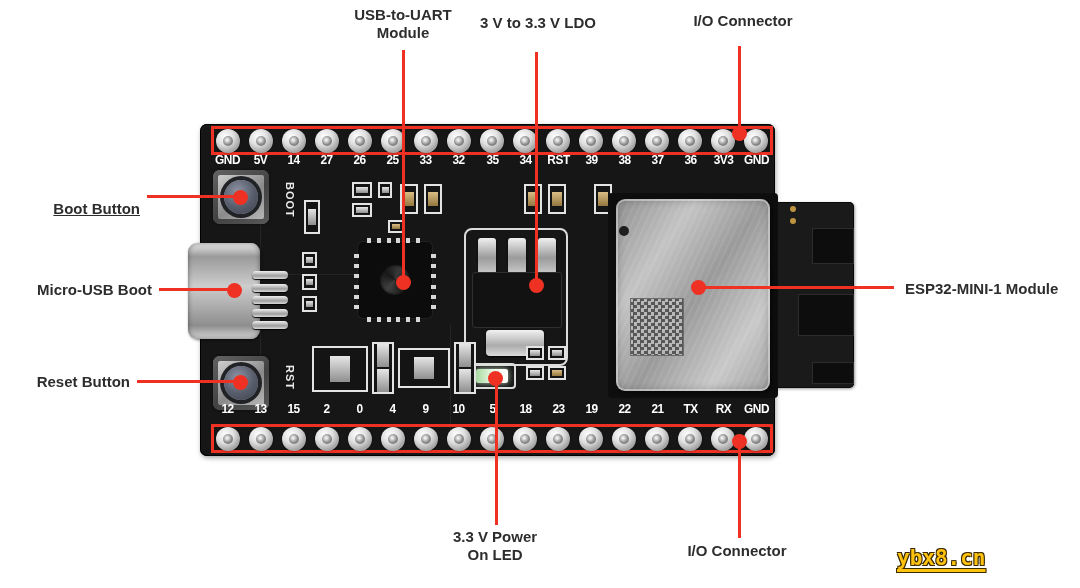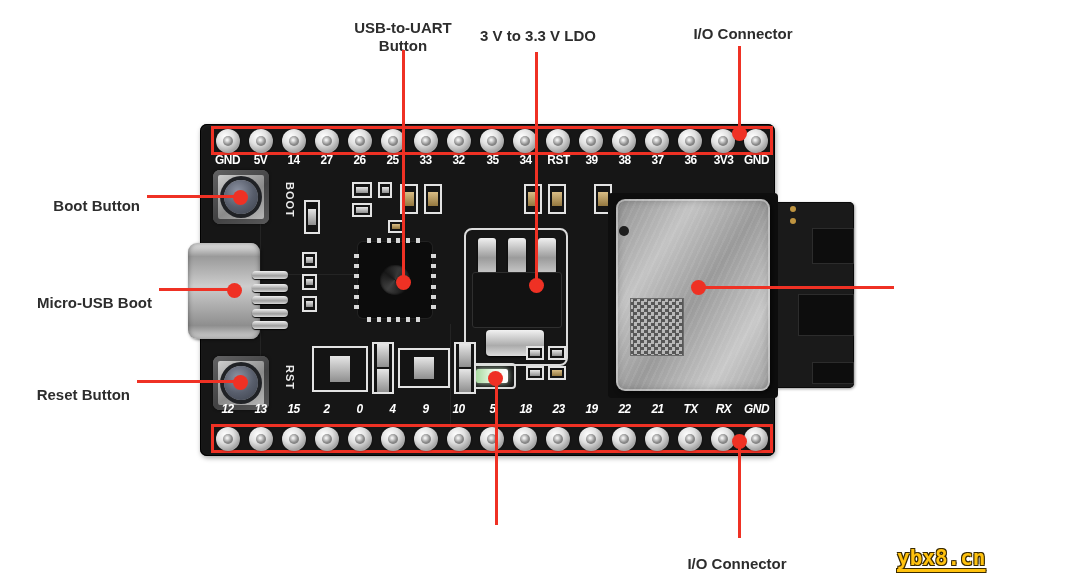--- a/index.html
+++ b/index.html
@@ -1,21 +1,21 @@
 <!DOCTYPE html>
 <html style="--red: #ef3124; --gold: #ffc20e;"><head>
 <meta charset="utf-8">
 <style>
   * { box-sizing: border-box; margin: 0; padding: 0; }
   html,body { background:#fff; }
   .stage { position:relative; width:1080px; height:588px; background:#fff; overflow:hidden;
            font-family:"Liberation Sans", sans-serif; }
 
   
-  .lbl { position:absolute; color:#2d2d2d; font-size:15px; font-weight:bold; line-height:18px;margin-top:13px; }
+  .lbl { position:absolute; color:#2d2d2d; font-size:15px; font-weight:bold; line-height:18px; }
   .lbl.center { text-align:center; }
   .lbl.right  { text-align:right; }
 
   
   .hline { position:absolute; height:3px; background:var(--red,#ef3124); }
   .vline { position:absolute; width:3px;  background:var(--red,#ef3124); }
   .cdot  { position:absolute; width:15px; height:15px; border-radius:50%; background:var(--red,#ef3124); }
 
   
   .board { position:absolute; left:200px; top:124px; width:575px; height:332px;
@@ -182,21 +182,21 @@
       <div class="pinlabel">35</div>
       <div class="pinlabel">34</div>
       <div class="pinlabel">RST</div>
       <div class="pinlabel">39</div>
       <div class="pinlabel">38</div>
       <div class="pinlabel">37</div>
       <div class="pinlabel">36</div>
       <div class="pinlabel">3V3</div>
       <div class="pinlabel">GND</div>
     </div>
-  <div class="pinlabels" style="top:402px;font-style:italic;">
+  <div class="pinlabels" style="top:402px;">
       <div class="pinlabel">12</div>
       <div class="pinlabel">13</div>
       <div class="pinlabel">15</div>
       <div class="pinlabel">2</div>
       <div class="pinlabel">0</div>
       <div class="pinlabel">4</div>
       <div class="pinlabel">9</div>
       <div class="pinlabel">10</div>
       <div class="pinlabel">5</div>
       <div class="pinlabel">18</div>
@@ -348,30 +348,35 @@
     <div>FCC ID:</div>
     <div>CMIIT ID:</div>
   </div>
   <div class="rot mod-ce" style="left:698px;top:234px;width:36px;height:18px;">CE</div>
   <div class="rot mod-code" style="left:598px;top:245px;width:70px;height:14px;">D10H32</div>
   <div class="mod-qr"></div>
   <div class="mod-dot"></div>
 
   <div class="lbl center z-top" style="left:333px;top:6px;width:140px;">
     <div>USB-to-UART</div>
-    <div>Button</div>
+    <div>Module</div>
   </div>
   <div class="lbl center z-top" style="left:468px;top:14px;width:140px;">3 V to 3.3 V LDO</div>
   <div class="lbl center z-top" style="left:673px;top:12px;width:140px;">I/O Connector</div>
 
-  <div class="lbl right z-top" style="left:30px;top:184px;width:110px;">Boot Button</div>
+  <div class="lbl right z-top" style="left:30px;top:200px;width:110px;text-decoration:underline;">Boot Button</div>
   <div class="lbl right z-top" style="left:20px;top:281px;width:132px;">Micro-USB Boot</div>
   <div class="lbl right z-top" style="left:20px;top:373px;width:110px;">Reset Button</div>
 
-
+  <div class="lbl z-top" style="left:905px;top:280px;">ESP32-MINI-1 Module</div>
+
+  <div class="lbl center z-top" style="left:425px;top:528px;width:140px;">
+    <div>3.3 V Power</div>
+    <div>On LED</div>
+  </div>
   <div class="lbl center z-top" style="left:667px;top:542px;width:140px;">I/O Connector</div>
 
   <div class="hline z-top" style="left:147px;top:195px;width:92px;"></div>
   <div class="hline z-top" style="left:159px;top:288px;width:74px;"></div>
   <div class="hline z-top" style="left:137px;top:380px;width:102px;"></div>
   <div class="vline z-top" style="left:402px;top:50px;height:233px;"></div>
   <div class="vline z-top" style="left:535px;top:52px;height:234px;"></div>
   <div class="vline z-top" style="left:738px;top:46px;height:88px;"></div>
   <div class="hline z-top" style="left:698px;top:286px;width:196px;"></div>
   <div class="vline z-top" style="left:495px;top:379px;height:146px;"></div>

